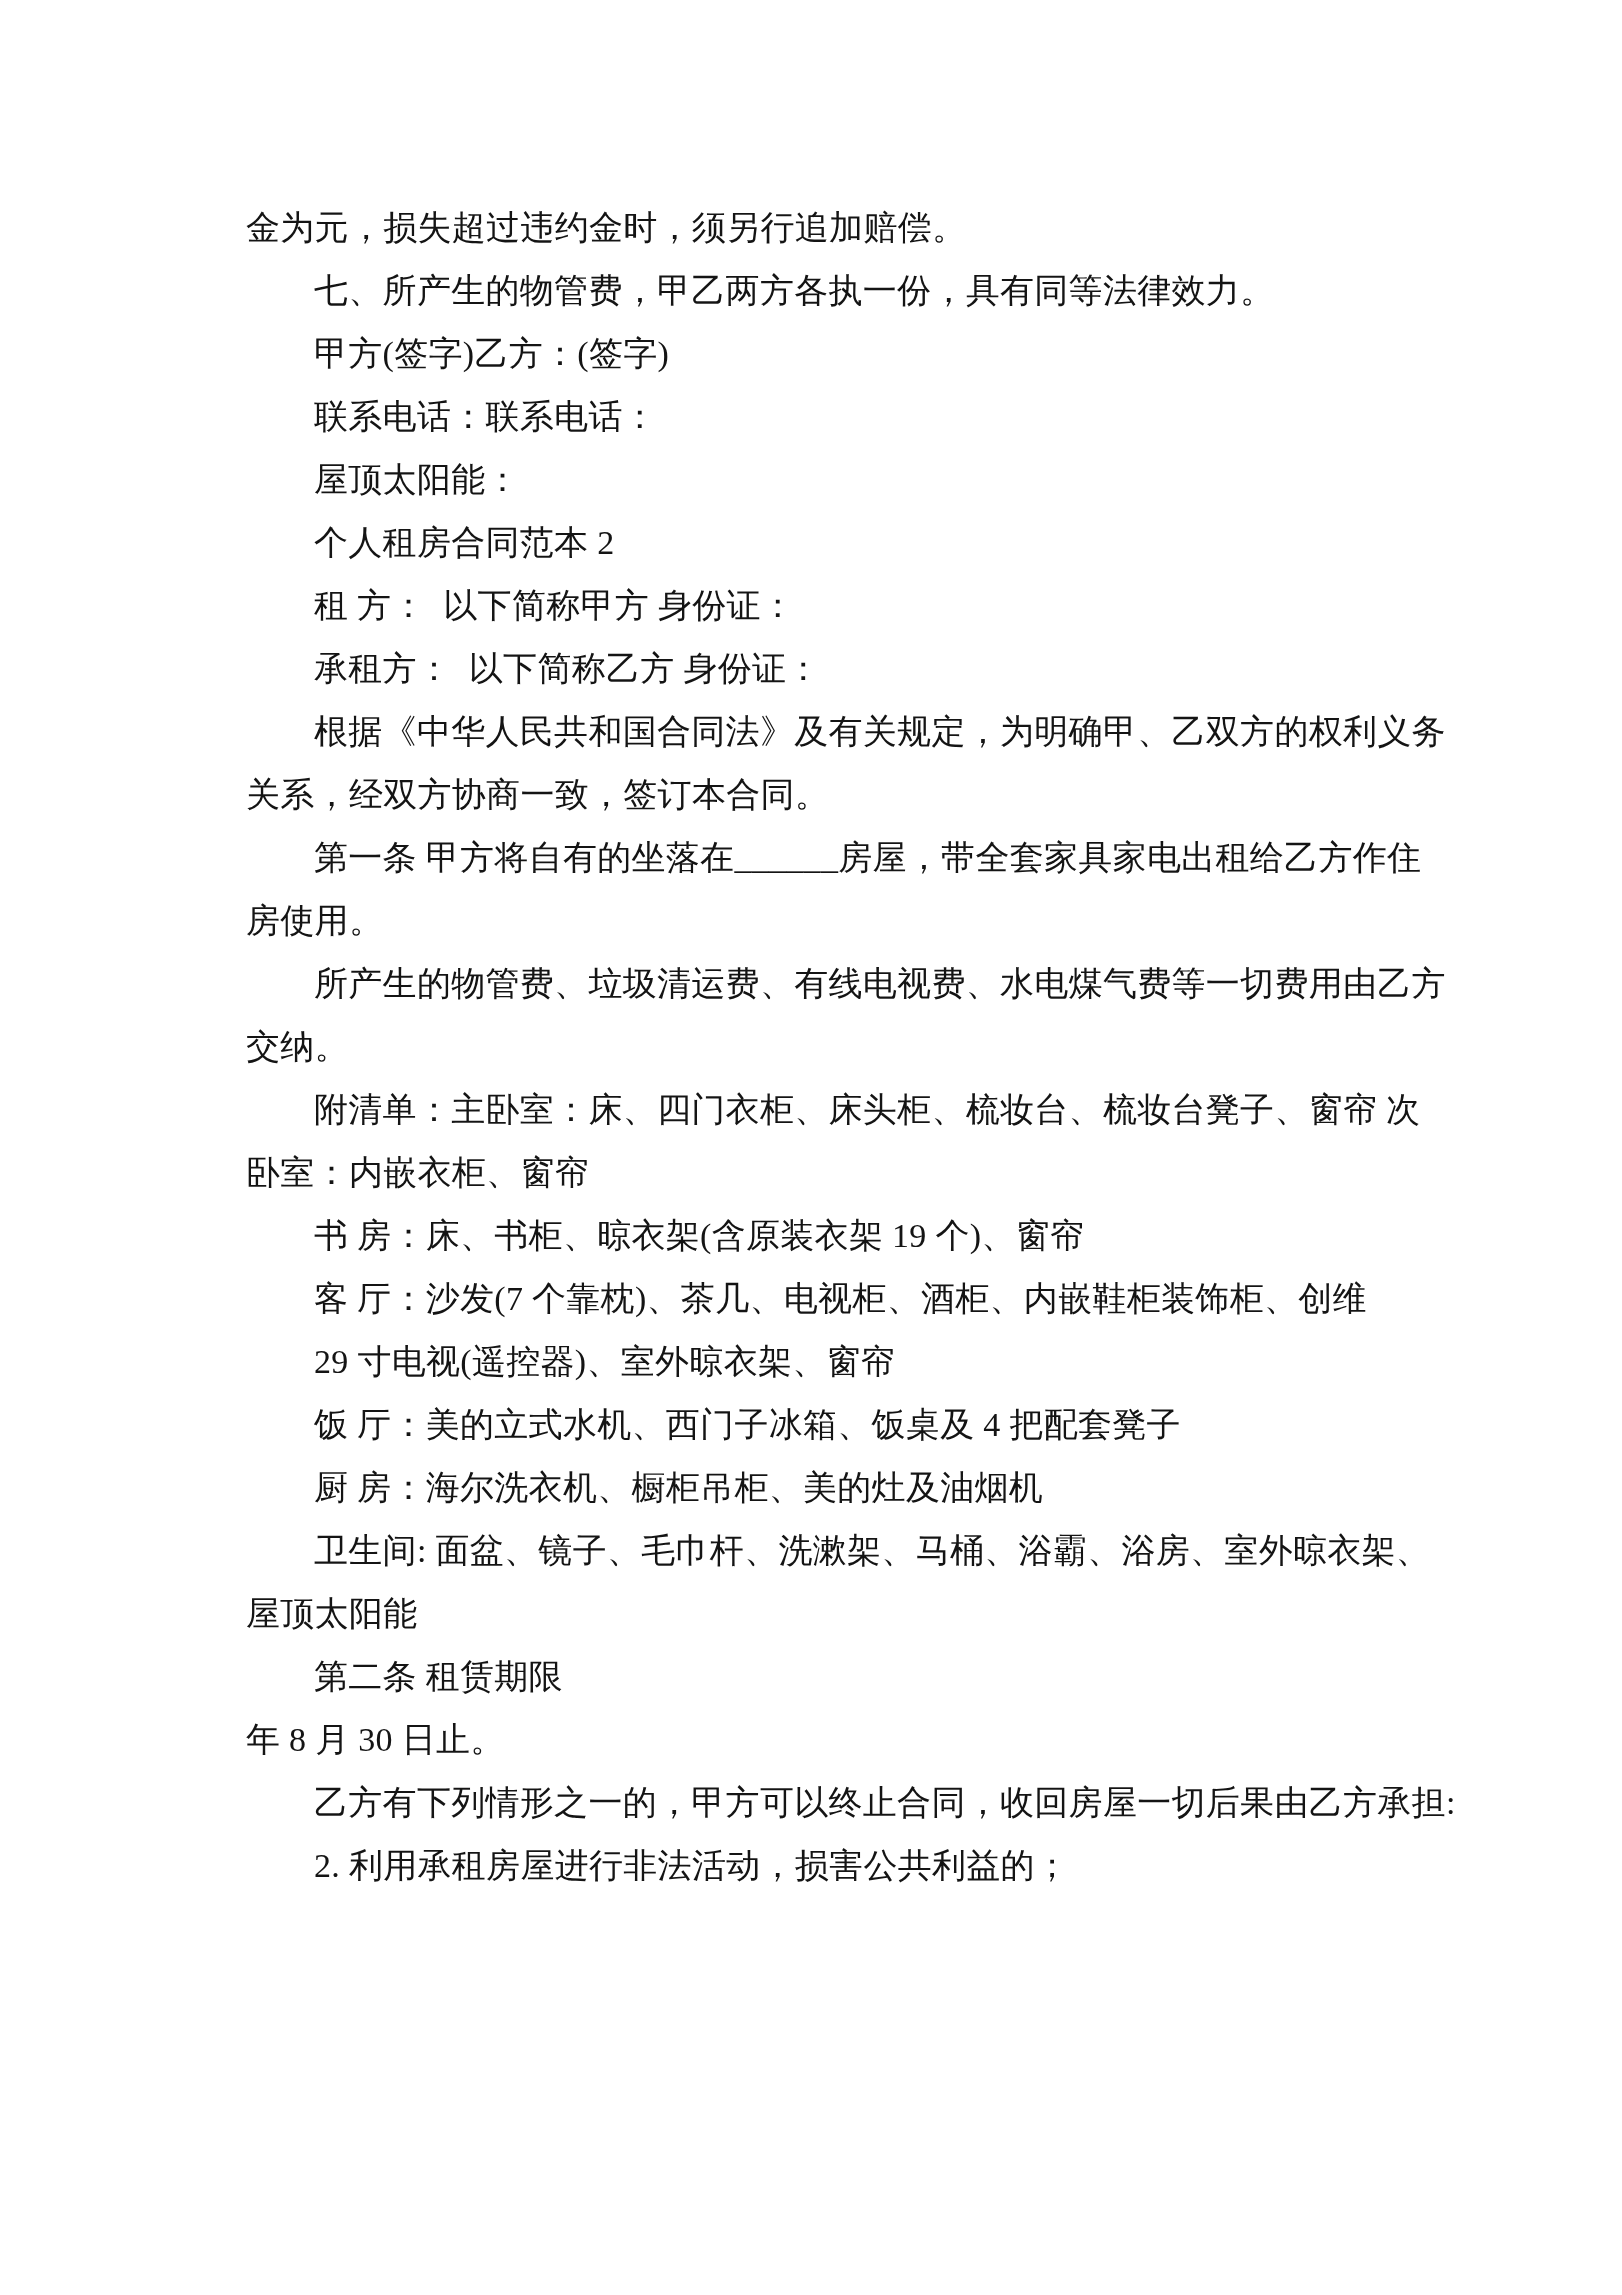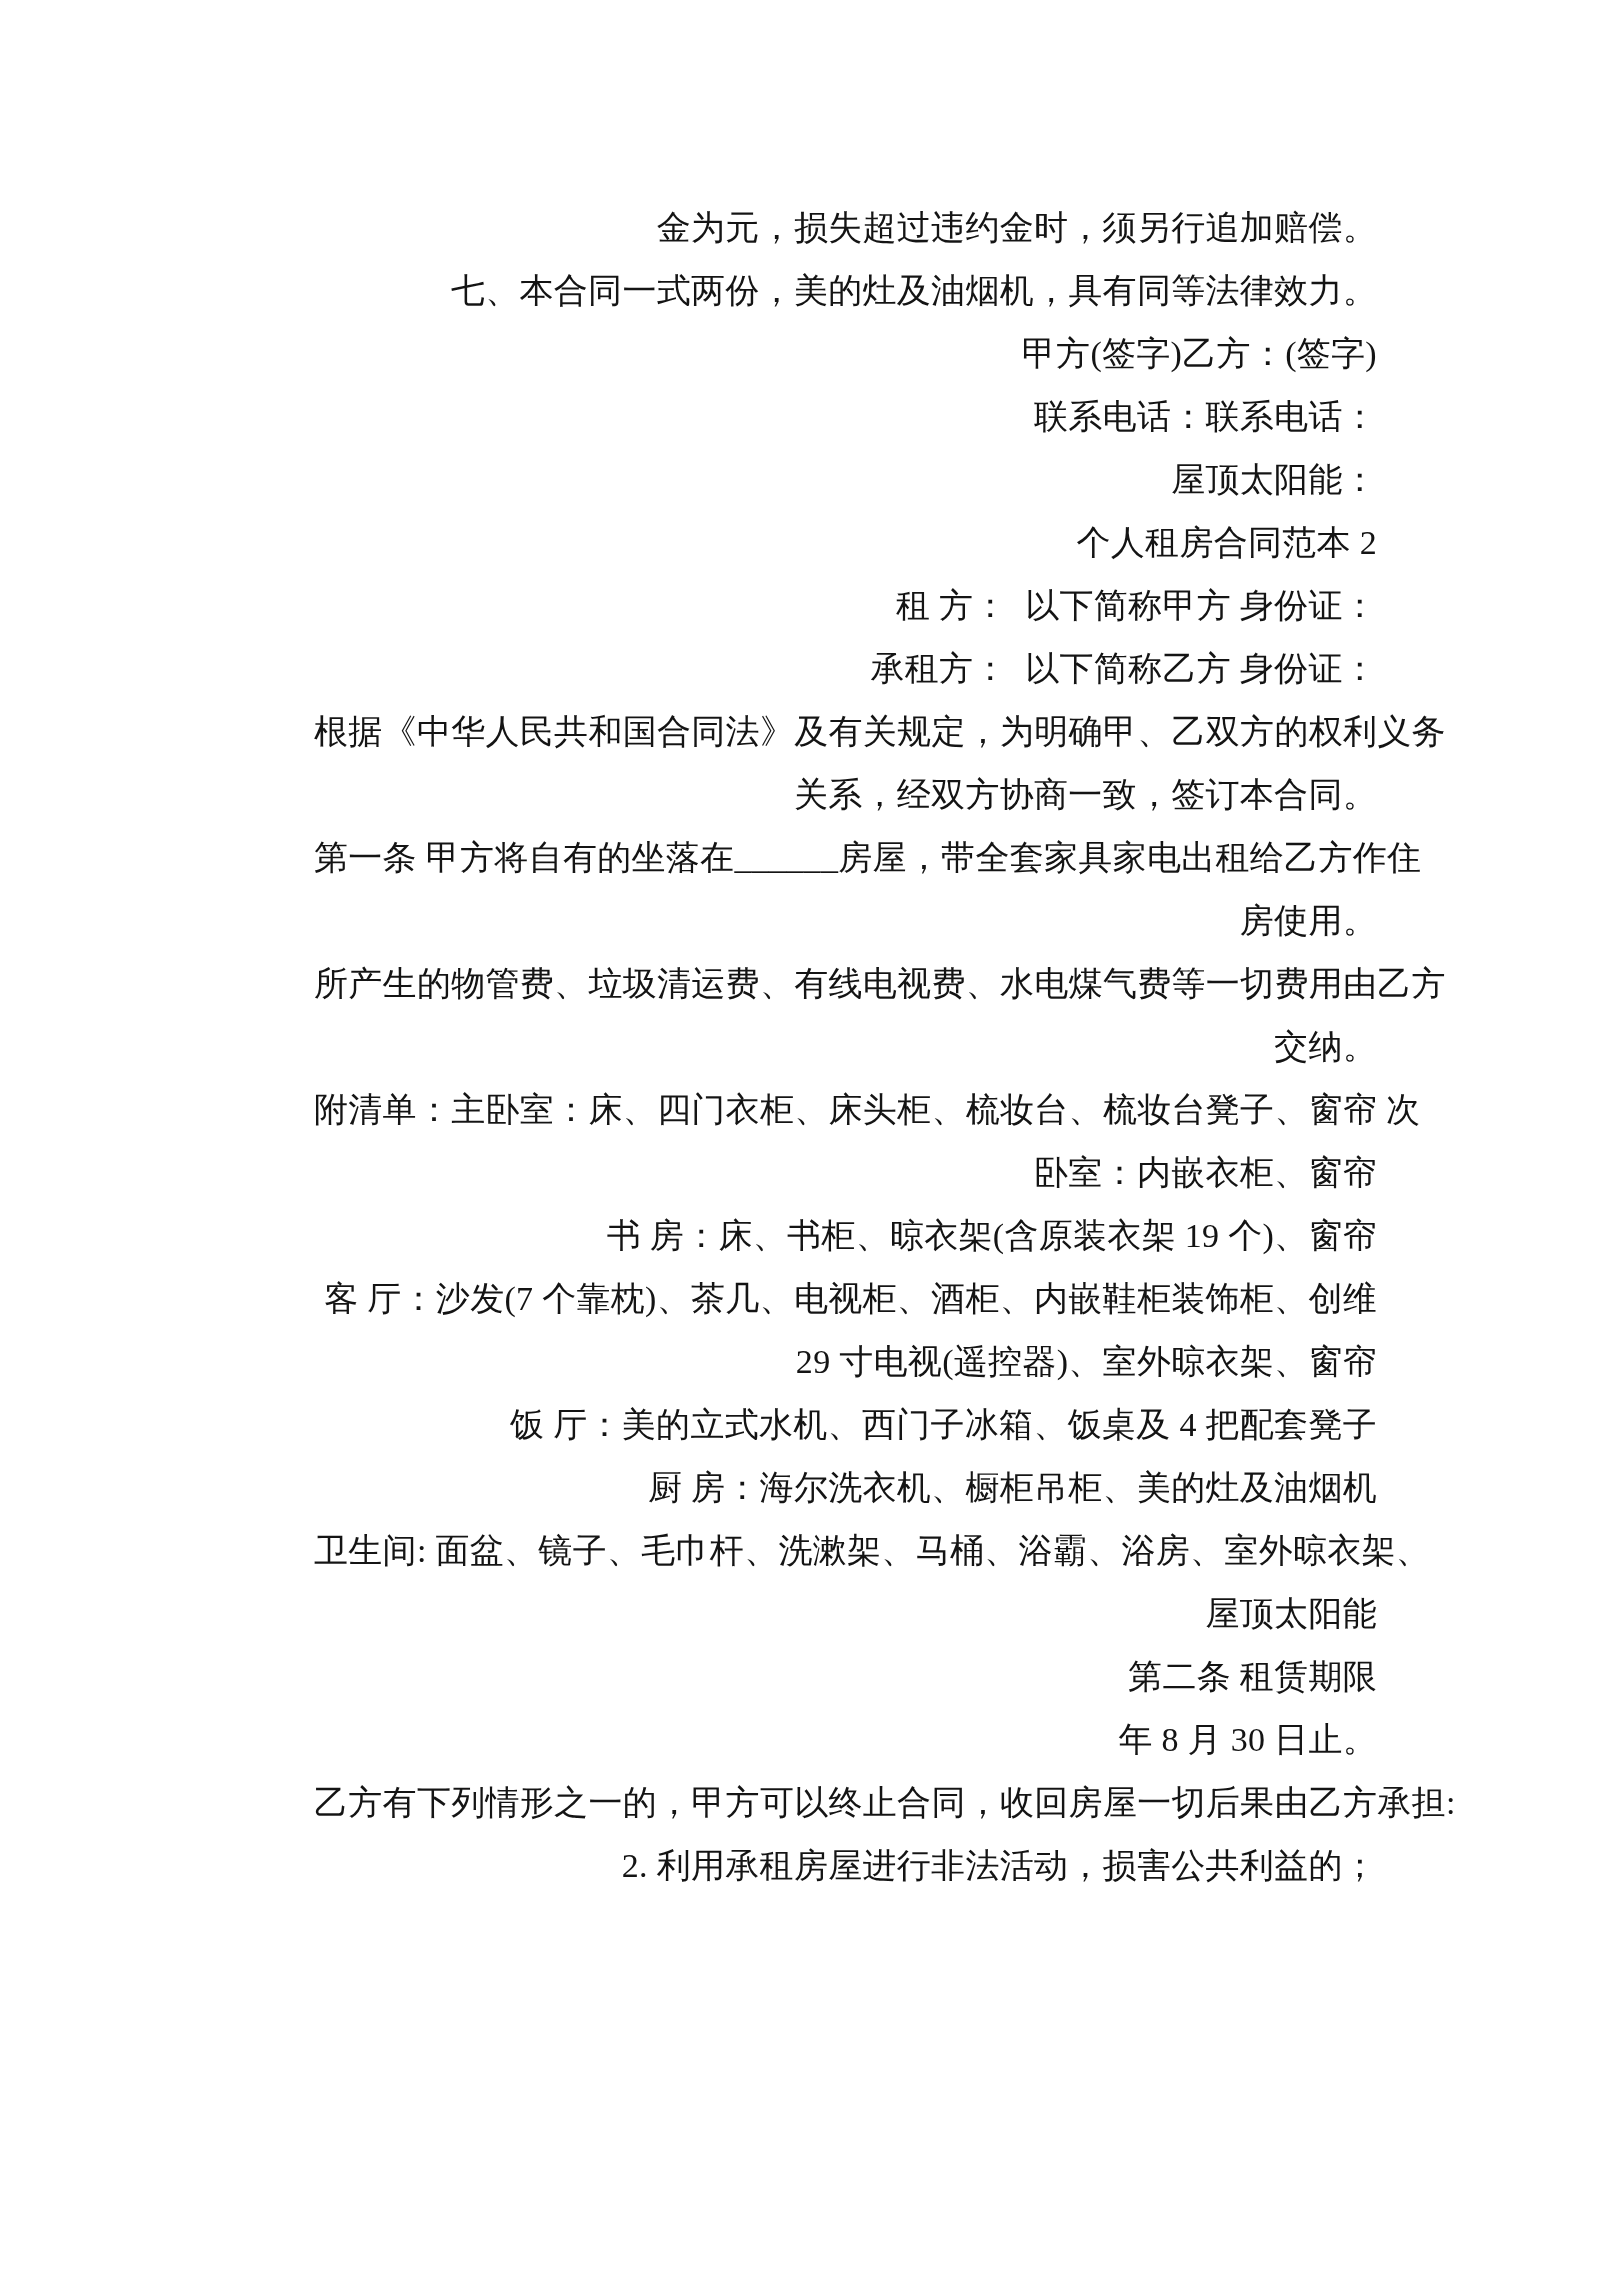--- a/index.html
+++ b/index.html
@@ -21,34 +21,34 @@
     top: 196px;
     width: 1131px;
   }
   .line {
     height: 63px;
     line-height: 63px;
     font-size: 34px;
     color: #141414;
     white-space: pre;
     letter-spacing: 0.3px;
-    text-align: right;
+    text-align: left;
   }
   .line.indent {
     padding-left: 68px;
   }
 </style>
 </head>
 <body>
 
 <div class="page">
   <div class="text-block">
 
   <div class="line">金为元，损失超过违约金时，须另行追加赔偿。</div>
-      <div class="line indent">七、本合同一式两份，美的灶及油烟机，具有同等法律效力。</div>
+      <div class="line indent">七、所产生的物管费，甲乙两方各执一份，具有同等法律效力。</div>
       <div class="line indent">甲方(签字)乙方：(签字)</div>
       <div class="line indent">联系电话：联系电话：</div>
       <div class="line indent">屋顶太阳能：</div>
       <div class="line indent">个人租房合同范本 2</div>
       <div class="line indent">租 方：  以下简称甲方 身份证：</div>
       <div class="line indent">承租方：  以下简称乙方 身份证：</div>
       <div class="line indent">根据《中华人民共和国合同法》及有关规定，为明确甲、乙双方的权利义务</div>
       <div class="line">关系，经双方协商一致，签订本合同。</div>
       <div class="line indent">第一条 甲方将自有的坐落在______房屋，带全套家具家电出租给乙方作住</div>
       <div class="line">房使用。</div>

